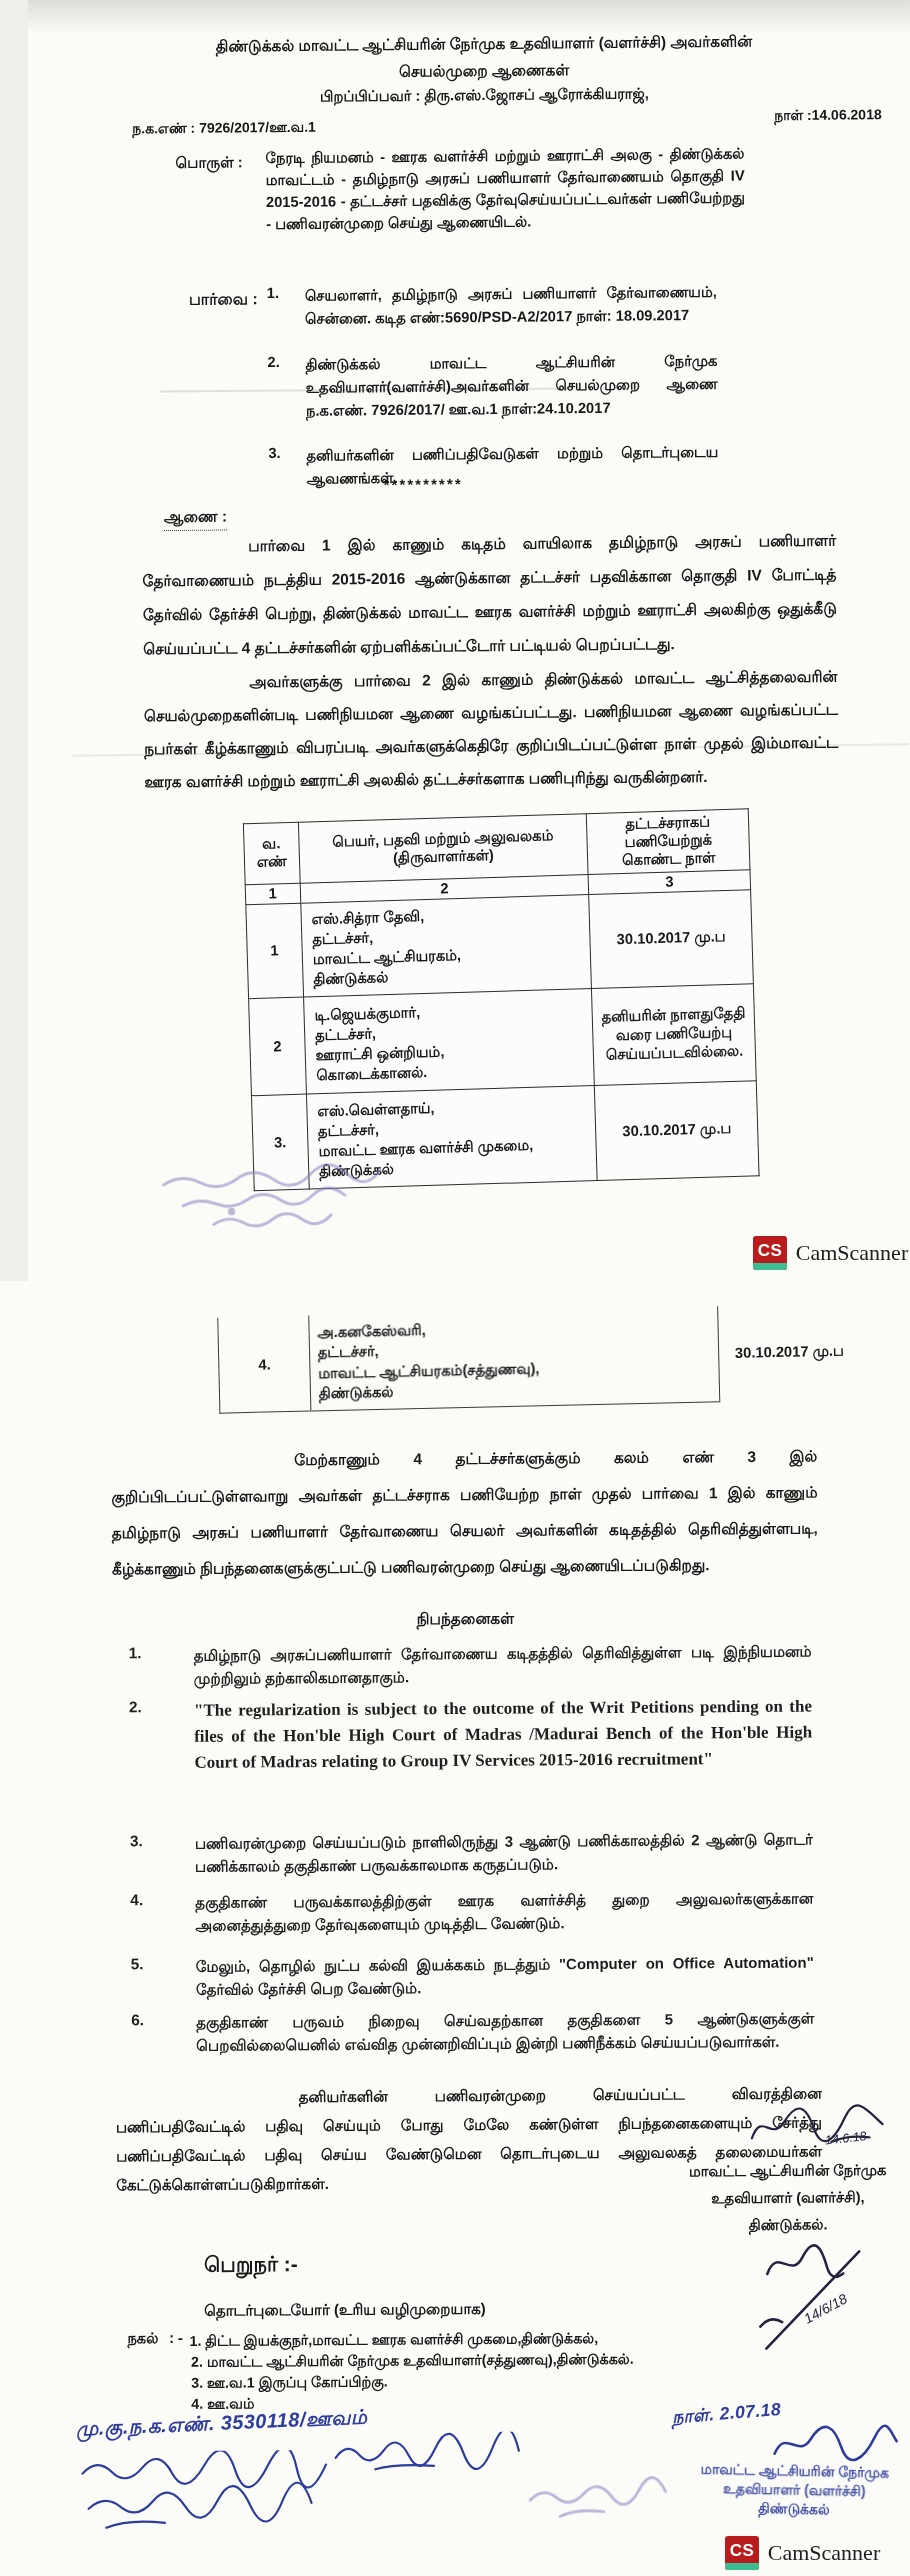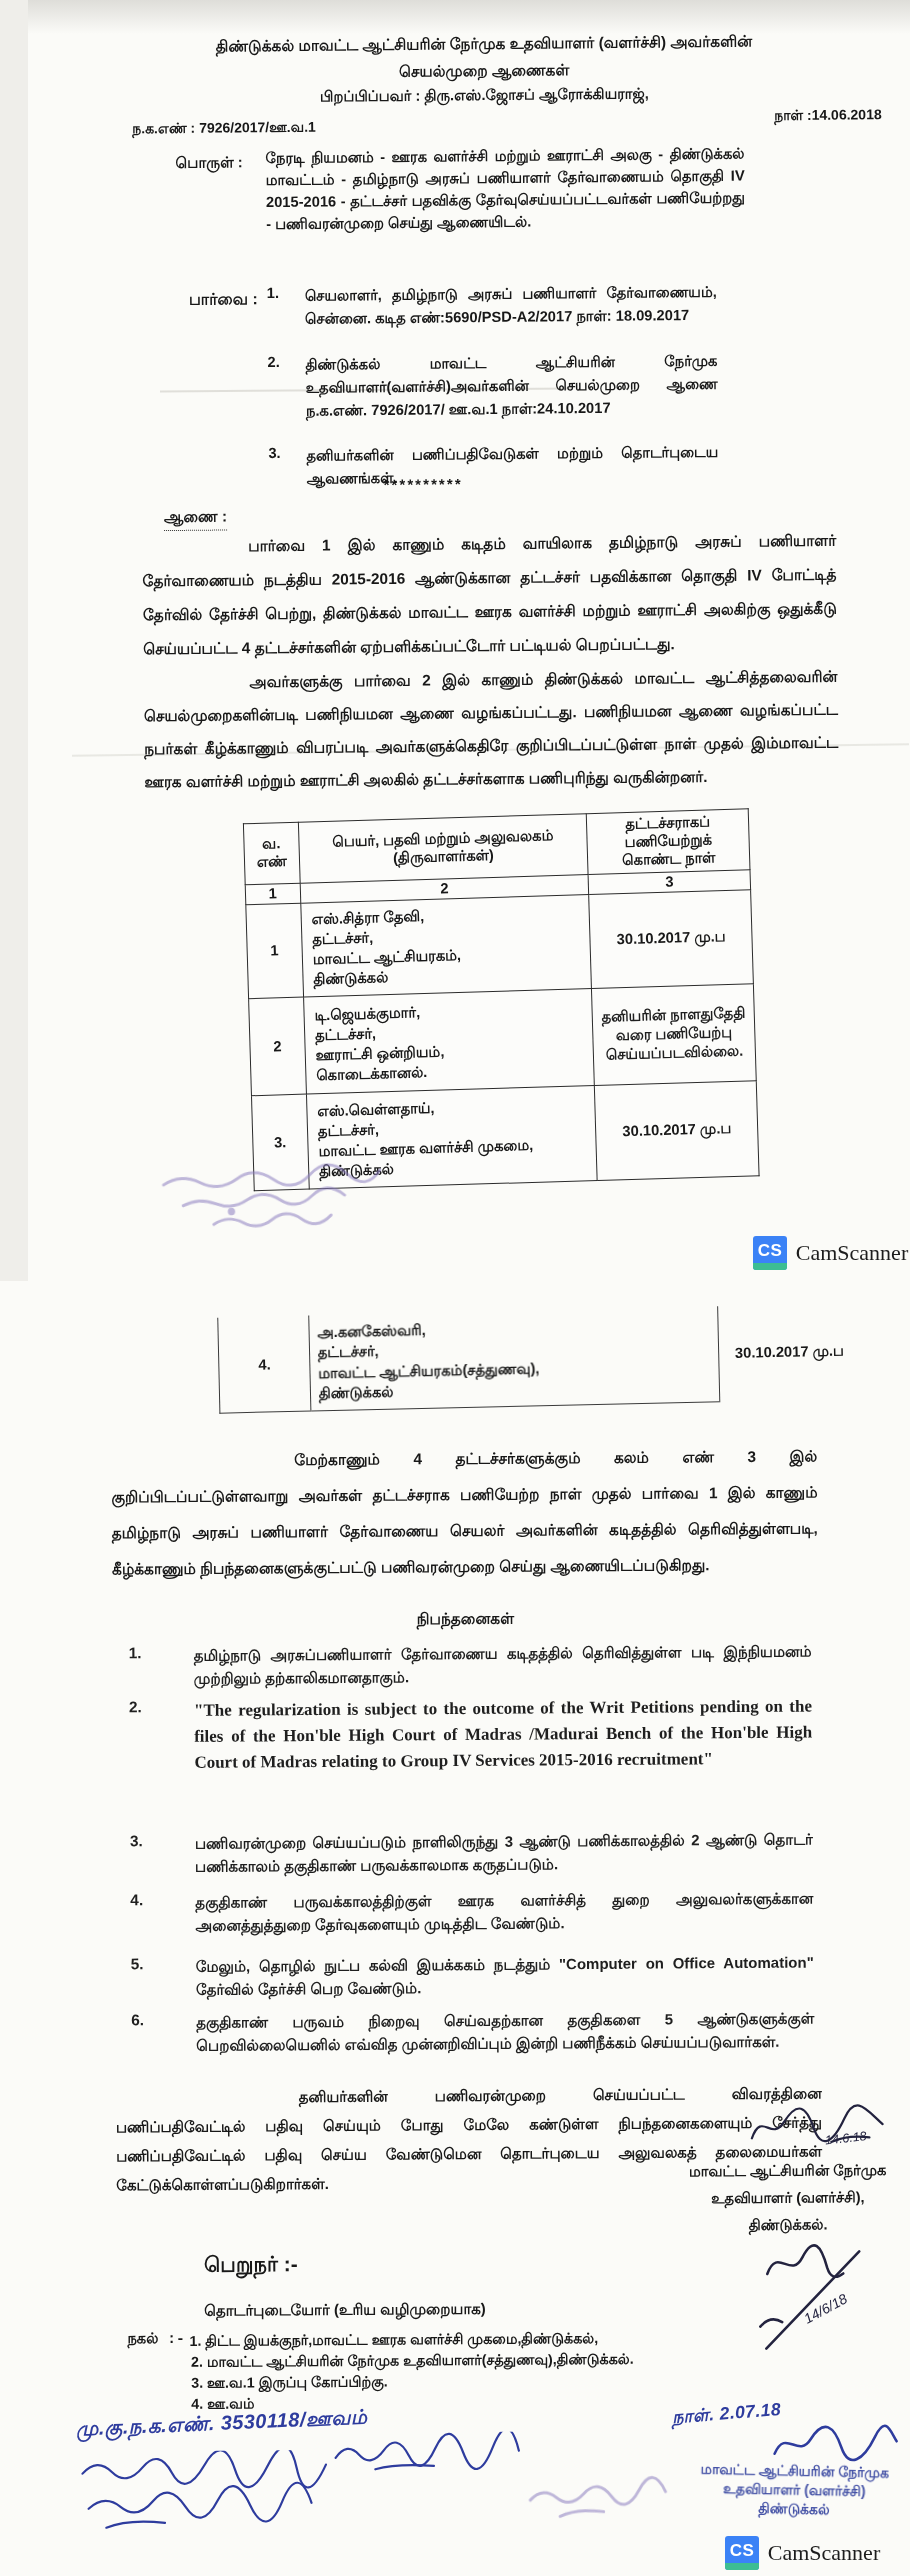--- a/index.html
+++ b/index.html
@@ -28,21 +28,21 @@
   .row4-table td{border-left:1.5px solid #3a3a3a;border-bottom:1.5px solid #3a3a3a;padding:1.5px 7.3px;font-size:14.7px;vertical-align:middle;}
   .row4-table td:last-child{border-right:none;}
   .cond-row{display:flex;align-items:flex-start;}
   .cond-no{width:65px;flex:0 0 65px;font-weight:700;font-size:15.4px;}
   .cond-text{flex:1;font-weight:700;font-size:15px;line-height:23px;text-align:justify;}
   .cond-text.en{font-family:"Liberation Serif", serif;font-weight:700;font-size:17px;line-height:26px;}
   .hand{color:#2e3c9e;font-style:italic;letter-spacing:0.4px;}
   .stampblue{color:#2f3e9c;font-weight:700;filter:blur(0.3px);opacity:.9;}
   .faded{filter:blur(0.5px);opacity:.55;}
   .camfoot{display:flex;align-items:center;gap:8.8px;}
-  .cs-badge{width:34px;height:34px;border-radius:3px;position:relative;overflow:hidden;background:#3b82f6;display:flex;align-items:center;justify-content:center;}
+  .cs-badge{width:34px;height:34px;border-radius:3px;position:relative;overflow:hidden;background:#b91c1c;display:flex;align-items:center;justify-content:center;}
   .cs-badge span{color:#fff;font-weight:700;font-size:17px;letter-spacing:0.4px;margin-top:-4.4px;}
   .cs-badge::after{content:"";position:absolute;left:0;right:0;bottom:0;height:6.6px;background:#3dbd92;}
   .cs-text{font-family:"Liberation Serif", serif;font-size:22px;color:#1d1d1d;}
   .artifact{background:#d9d8d2;opacity:.8;}
   svg{display:block;}
 </style>
 </head>
 <body>
 
 <div id="page1" class="abs page">

